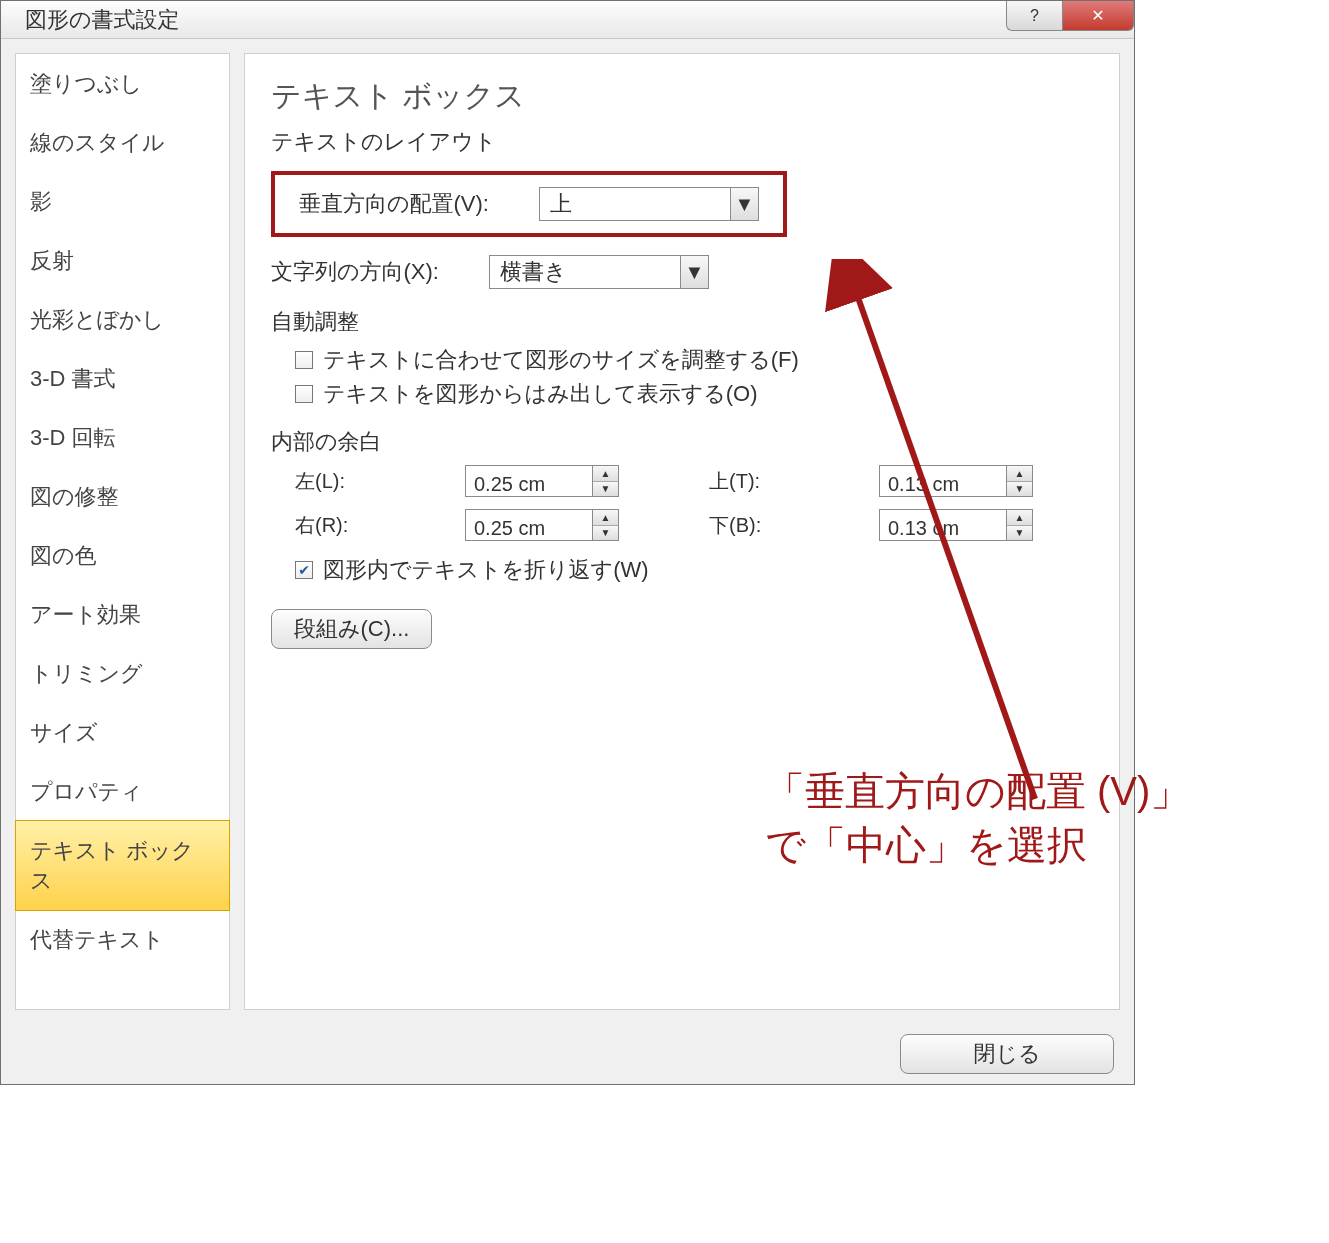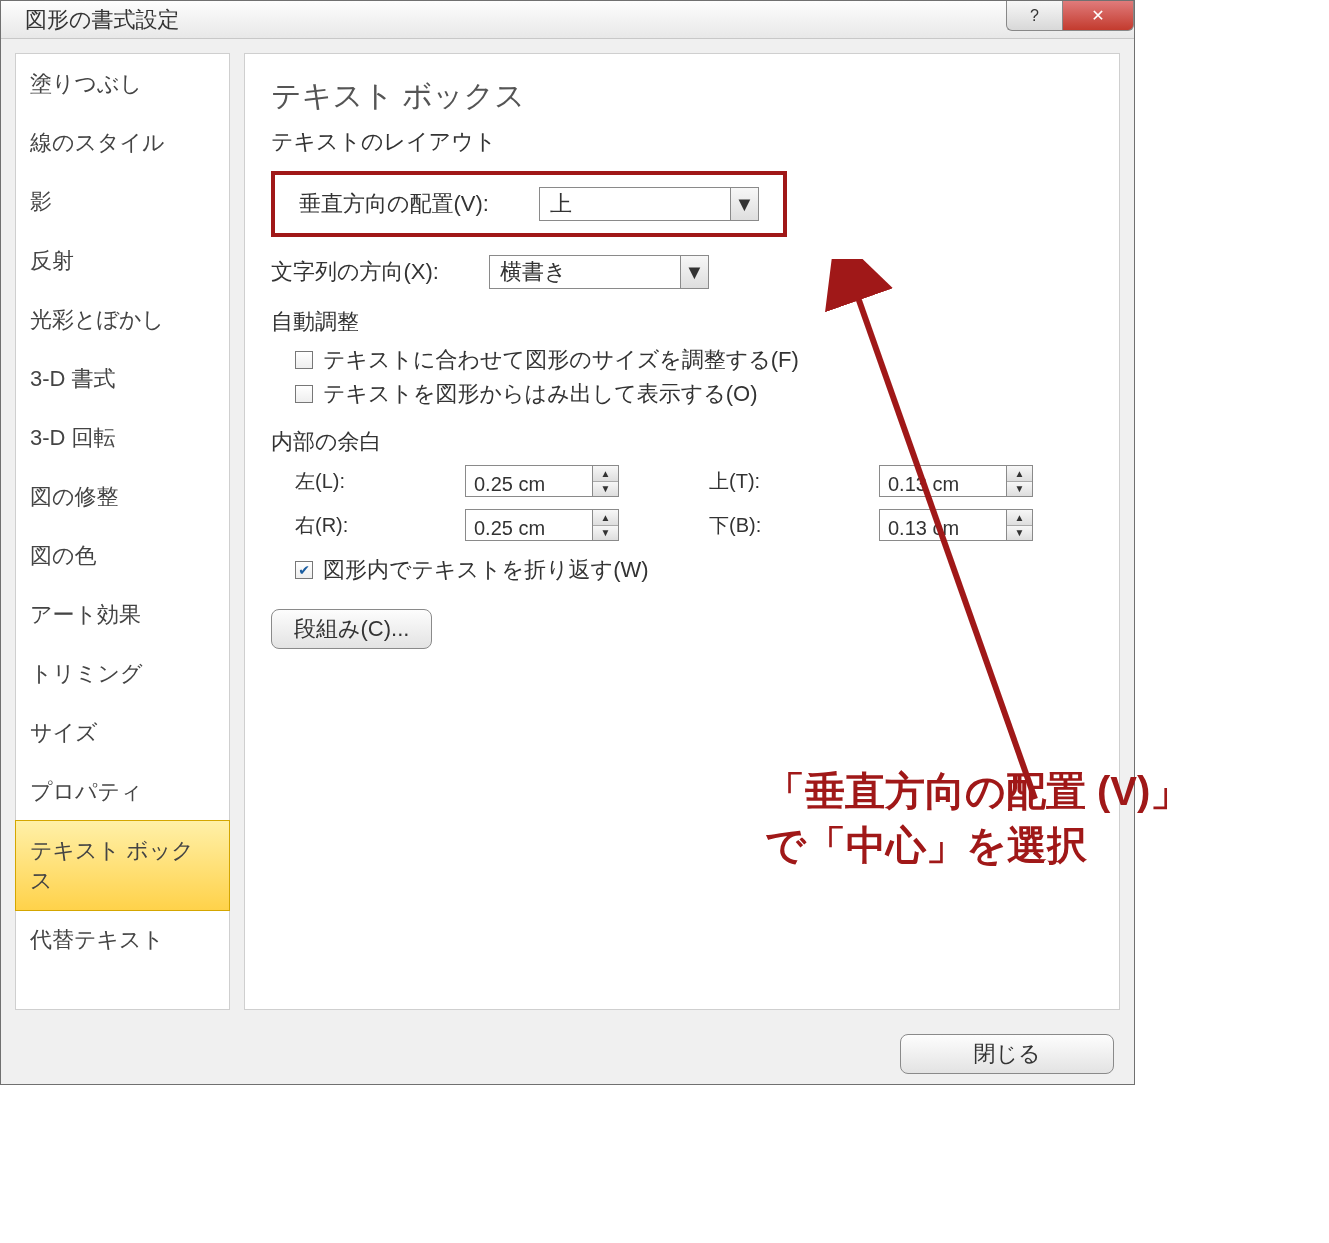--- a/index.html
+++ b/index.html
@@ -32,21 +32,21 @@
 .ml{font-size:20px;min-width:80px}
 .spin{display:flex;align-items:flex-end;border:1px solid #8a8a8a;height:32px;width:154px;background:#fff}
 .spin .sv{flex:1;padding:0 8px;font-size:20px}
 .spin .spins{width:26px;height:100%;display:flex;flex-direction:column;border-left:1px solid #8a8a8a}
 .spin .spins div{flex:1;display:flex;align-items:center;justify-content:center;background:linear-gradient(#f7f7f7,#dedede);font-size:10px}
 .spin .spins div:first-child{border-bottom:1px solid #aaa}
 .btn{display:inline-flex;align-items:center;justify-content:center;height:40px;padding:0 22px;border:1px solid #8a8a8a;background:linear-gradient(#fdfdfd,#e3e3e3);font-size:22px;border-radius:8px}
 .footer{height:60px;display:flex;align-items:center;justify-content:flex-end;padding:0 20px}
 .footer .btn{width:214px}
 .arrow-svg{position:absolute;left:310px;top:205px;pointer-events:none}
-.anno{position:absolute;left:520px;top:710px;color:#a01818;font-size:40px;font-weight:bold;line-height:1.35;white-space:nowrap}
+.anno{position:absolute;left:520px;top:710px;color:#a01818;font-size:40px;font-weight:normal;line-height:1.35;white-space:nowrap}
 </style>
 </head>
 <body>
 
 <div class="outer">
   <div class="window">
     <div class="titlebar">
       <span class="title-text">図形の書式設定</span>
       <div class="title-buttons">
         <div class="tb-btn tb-help">

